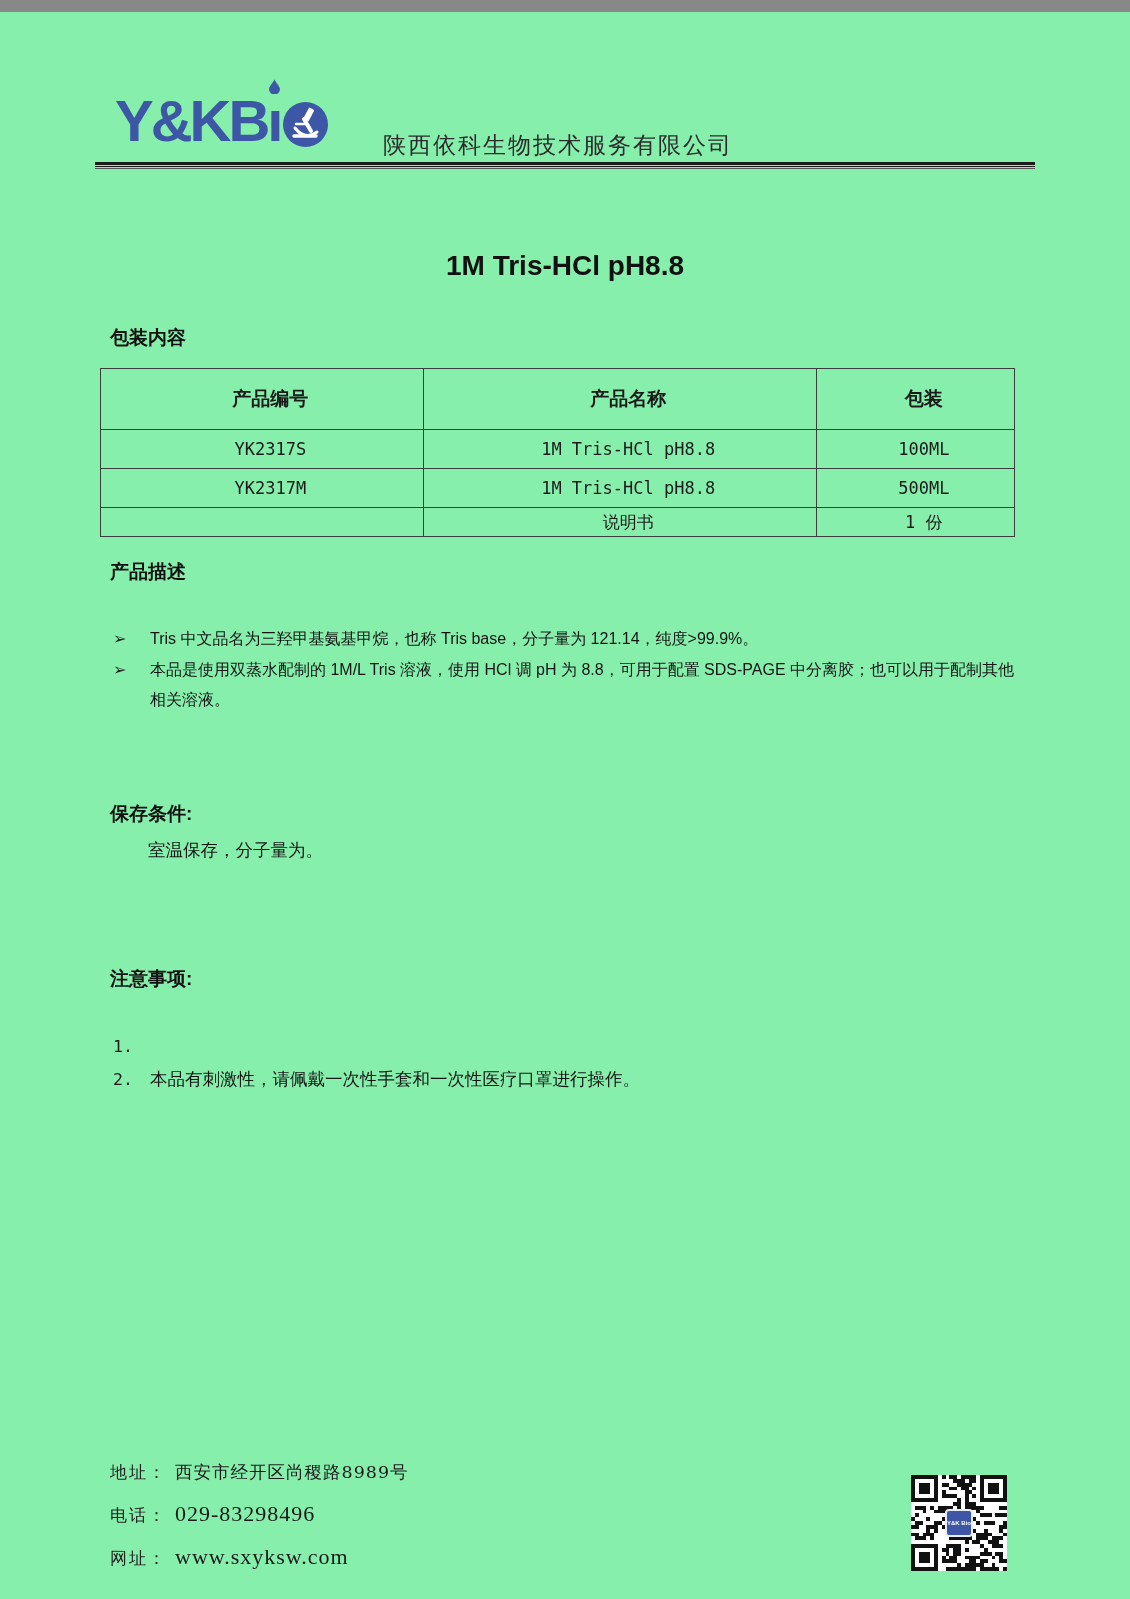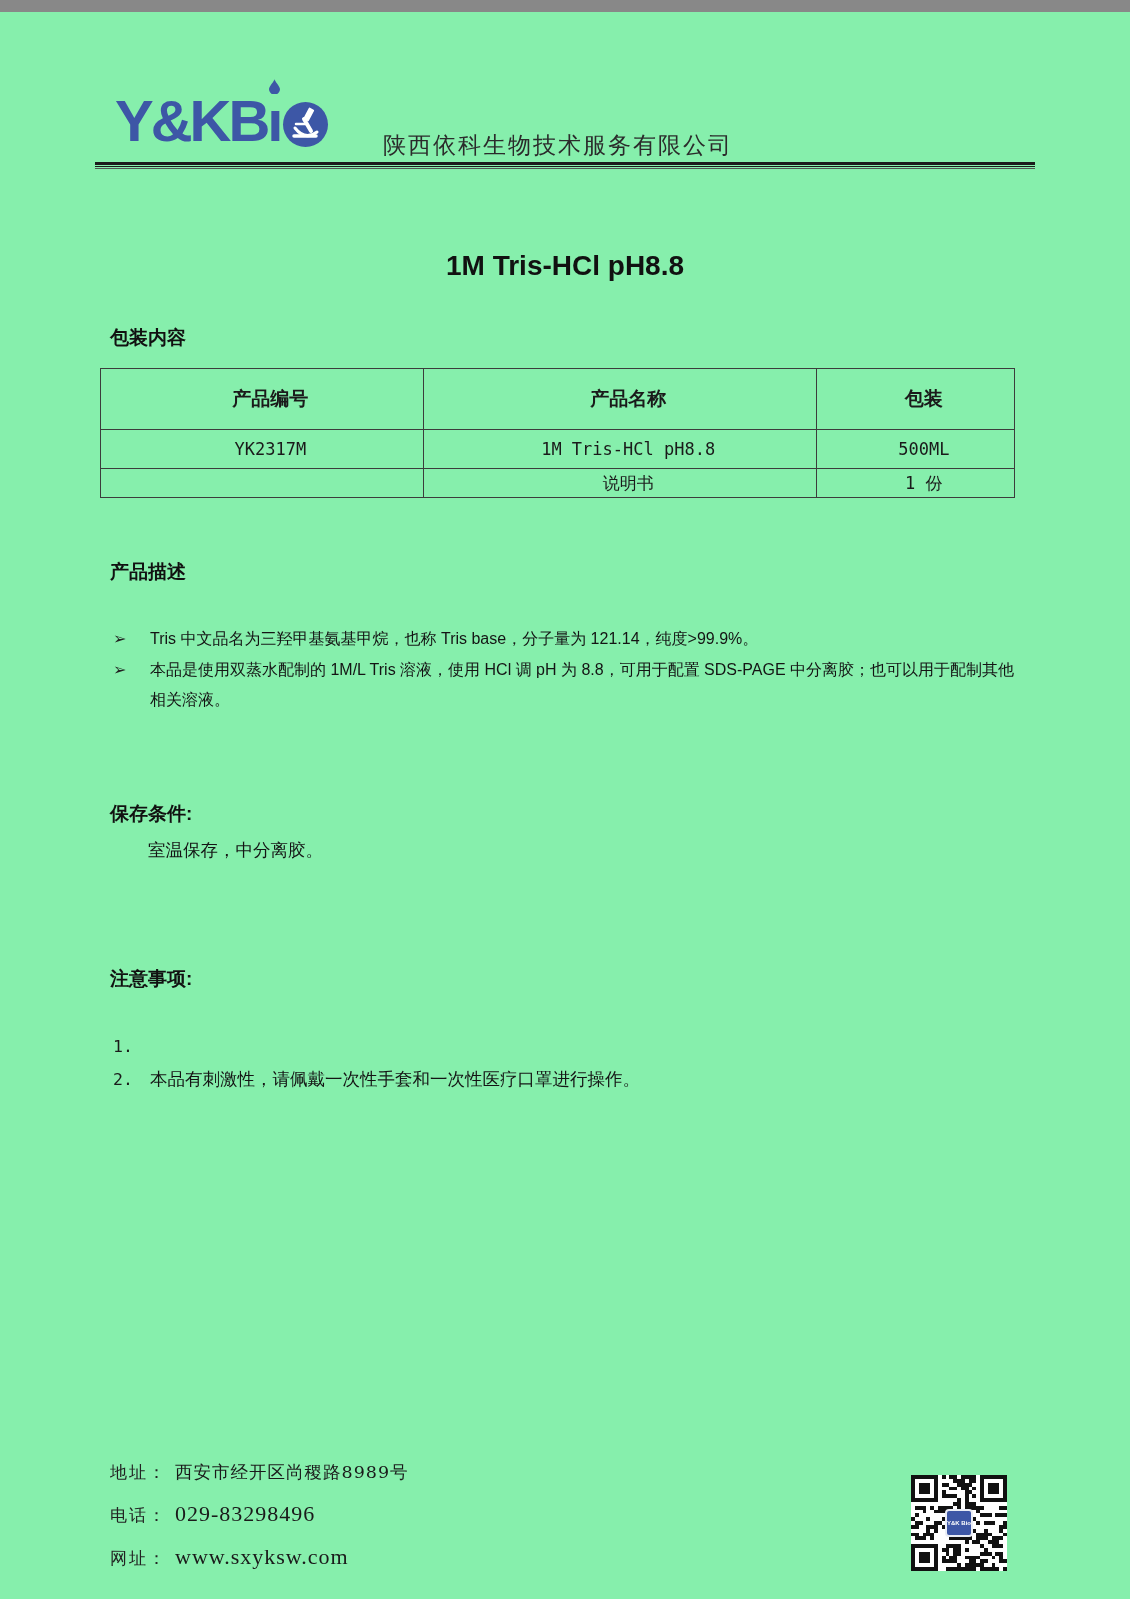--- a/index.html
+++ b/index.html
@@ -147,20 +147,25 @@
         <col class="col2">
         <col class="col3">
       </colgroup>
     <tbody>
         <tr>
       <th>产品编号</th>
       <th>产品名称</th>
       <th>包装</th>
     </tr>
     <tr>
+      <td>YK2317S</td>
+      <td>1M Tris-HCl pH8.8</td>
+      <td>100ML</td>
+    </tr>
+    <tr>
       <td>YK2317M</td>
       <td>1M Tris-HCl pH8.8</td>
       <td>500ML</td>
     </tr>
     <tr class="last">
       <td></td>
       <td>说明书</td>
       <td>1 份</td>
     </tr>
   </tbody>
@@ -172,21 +177,21 @@
       <span class="bullet">➢</span>
       <span class="desc-text">Tris 中文品名为三羟甲基氨基甲烷，也称 Tris base，分子量为 121.14，纯度&gt;99.9%。</span>
     </div>
     <div class="desc-item">
       <span class="bullet">➢</span>
       <span class="desc-text">本品是使用双蒸水配制的 1M/L Tris 溶液，使用 HCl 调 pH 为 8.8，可用于配置 SDS-PAGE 中分离胶；也可以用于配制其他相关溶液。</span>
     </div>
   </div>
 
   <div class="sec-heading h-storage">保存条件:</div>
-  <div class="storage-text">室温保存，中分离胶。</div>
+  <div class="storage-text">室温保存，分子量为。</div>
 
   <div class="sec-heading h-notes">注意事项:</div>
   <div class="notes-list">
     <div class="note-item">
       <span class="note-num">1.</span>
     </div>
     <div class="note-item">
       <span class="note-num">2.</span>
       <span class="note-text">本品有刺激性，请佩戴一次性手套和一次性医疗口罩进行操作。</span>
     </div>

